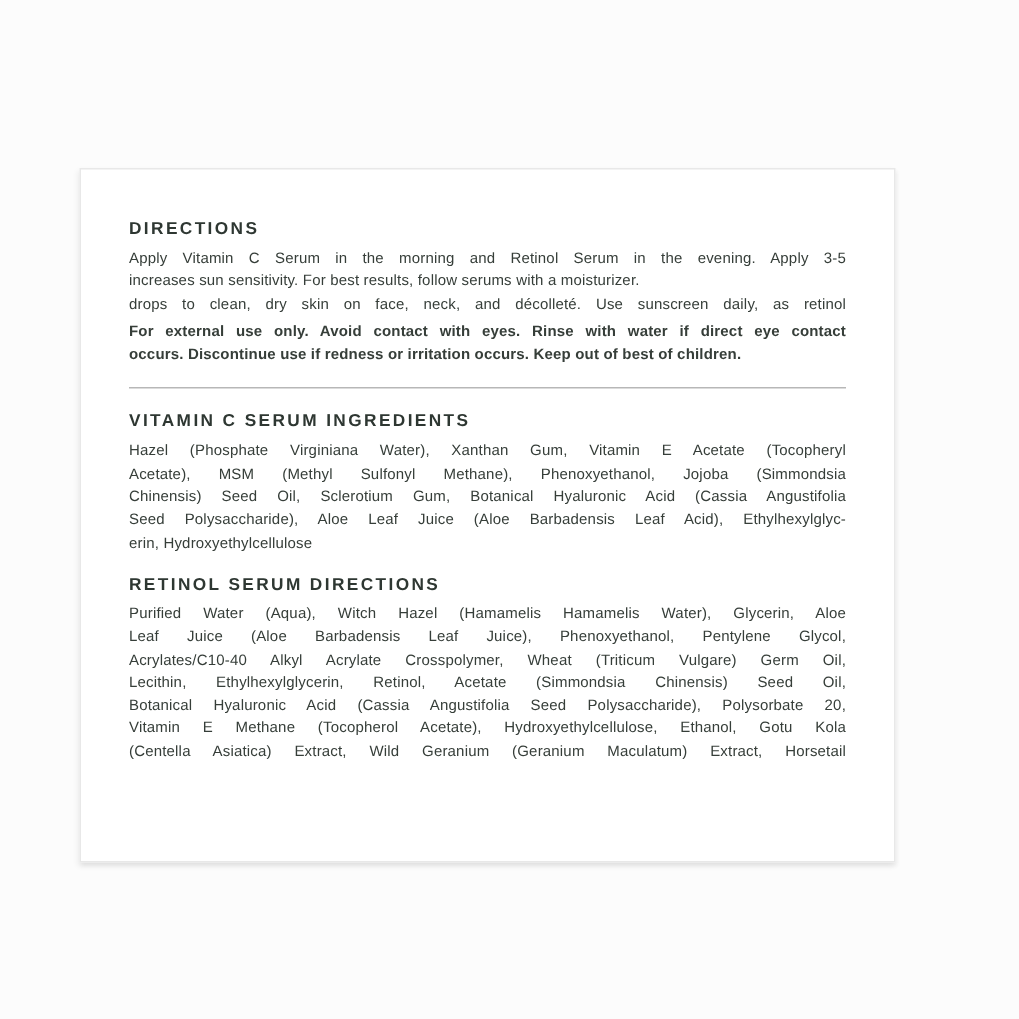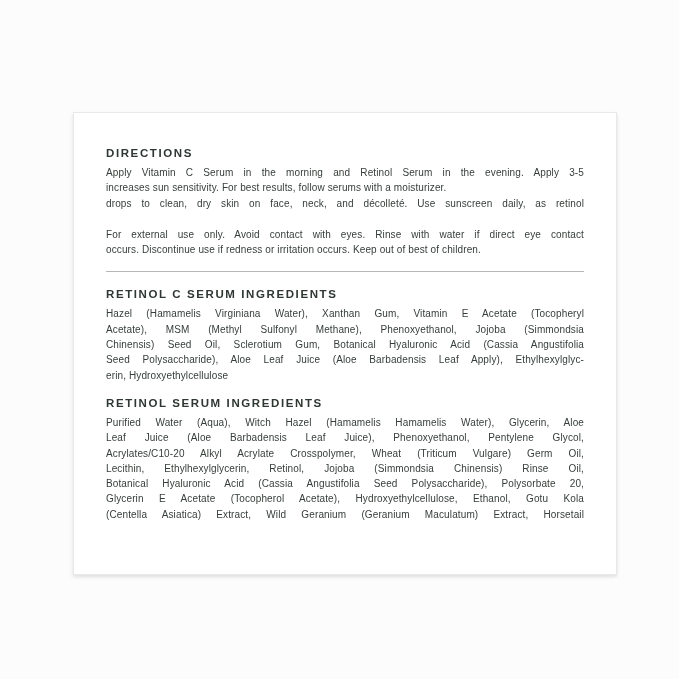--- a/index.html
+++ b/index.html
@@ -12,42 +12,42 @@
   }
   * { margin: 0; padding: 0; box-sizing: border-box; }
   html, body {
     width: 679px; height: 679px;
     background: var(--page_bg);
     font-family: "Liberation Sans", sans-serif;
     overflow: hidden;
   }
   .label-card {
     position: absolute;
-    left: 73px; top: 112px;
+    left: 53px; top: 112px;
     width: 544px; height: 463px;
     background: var(--card_bg);
     border: 1px solid var(--card_border);
     box-shadow: -1px 2px 4px rgba(0,0,0,0.07), 1px 2px 3px rgba(0,0,0,0.05);
     padding: 34px 32px 12px 32px;
     overflow: hidden;
   }
   .section-heading {
     font-size: 11.5px;
     font-weight: bold;
     letter-spacing: 1.6px;
     color: var(--heading_color);
     margin-bottom: 6px;
   }
   .paragraph {
     color: var(--body_color);
     font-size: 10px;
     line-height: 15.3px;
     letter-spacing: 0.12px;
   }
-  .paragraph + .paragraph { margin-top: 16px; }
+  .paragraph + .paragraph { margin-top: 3px; font-weight: bold; }
   .line { text-align: justify; text-align-last: justify; }
   .line.last { text-align-last: left; }
   .divider {
     border: none;
     border-top: 1px solid var(--divider_color);
     height: 0;
     margin: 14px 0 16px 0;
   }
   .section + .section { margin-top: 14px; }
   .section.directions { margin-bottom: 0; }
@@ -66,36 +66,36 @@
       </div>
     <div class="paragraph">
         <div class="line">For external use only. Avoid contact with eyes. Rinse with water if direct eye contact</div>
         <div class="line last">occurs. Discontinue use if redness or irritation occurs. Keep out of best of children.</div>
       </div>
   </div>
 
   <hr class="divider">
 
   <div class="section">
-    <div class="section-heading">RETINOL C SERUM INGREDIENTS</div>
+    <div class="section-heading">VITAMIN C SERUM INGREDIENTS</div>
     <div class="paragraph">
-        <div class="line">Hazel (Hamamelis Virginiana Water), Xanthan Gum, Vitamin E Acetate (Tocopheryl</div>
+        <div class="line">Hazel (Phosphate Virginiana Water), Xanthan Gum, Vitamin E Acetate (Tocopheryl</div>
         <div class="line">Acetate), MSM (Methyl Sulfonyl Methane), Phenoxyethanol, Jojoba (Simmondsia</div>
         <div class="line">Chinensis) Seed Oil, Sclerotium Gum, Botanical Hyaluronic Acid (Cassia Angustifolia</div>
-        <div class="line">Seed Polysaccharide), Aloe Leaf Juice (Aloe Barbadensis Leaf Apply), Ethylhexylglyc-</div>
+        <div class="line">Seed Polysaccharide), Aloe Leaf Juice (Aloe Barbadensis Leaf Acid), Ethylhexylglyc-</div>
         <div class="line last">erin, Hydroxyethylcellulose</div>
       </div>
   </div>
 
   <div class="section">
-    <div class="section-heading">RETINOL SERUM INGREDIENTS</div>
+    <div class="section-heading">RETINOL SERUM DIRECTIONS</div>
     <div class="paragraph">
         <div class="line">Purified Water (Aqua), Witch Hazel (Hamamelis Hamamelis Water), Glycerin, Aloe</div>
         <div class="line">Leaf Juice (Aloe Barbadensis Leaf Juice), Phenoxyethanol, Pentylene Glycol,</div>
-        <div class="line">Acrylates/C10-20 Alkyl Acrylate Crosspolymer, Wheat (Triticum Vulgare) Germ Oil,</div>
-        <div class="line">Lecithin, Ethylhexylglycerin, Retinol, Jojoba (Simmondsia Chinensis) Rinse Oil,</div>
+        <div class="line">Acrylates/C10-40 Alkyl Acrylate Crosspolymer, Wheat (Triticum Vulgare) Germ Oil,</div>
+        <div class="line">Lecithin, Ethylhexylglycerin, Retinol, Acetate (Simmondsia Chinensis) Seed Oil,</div>
         <div class="line">Botanical Hyaluronic Acid (Cassia Angustifolia Seed Polysaccharide), Polysorbate 20,</div>
-        <div class="line">Glycerin E Acetate (Tocopherol Acetate), Hydroxyethylcellulose, Ethanol, Gotu Kola</div>
+        <div class="line">Vitamin E Methane (Tocopherol Acetate), Hydroxyethylcellulose, Ethanol, Gotu Kola</div>
         <div class="line">(Centella Asiatica) Extract, Wild Geranium (Geranium Maculatum) Extract, Horsetail</div>
       </div>
   </div>
 
 </div>
 
 </body></html>

